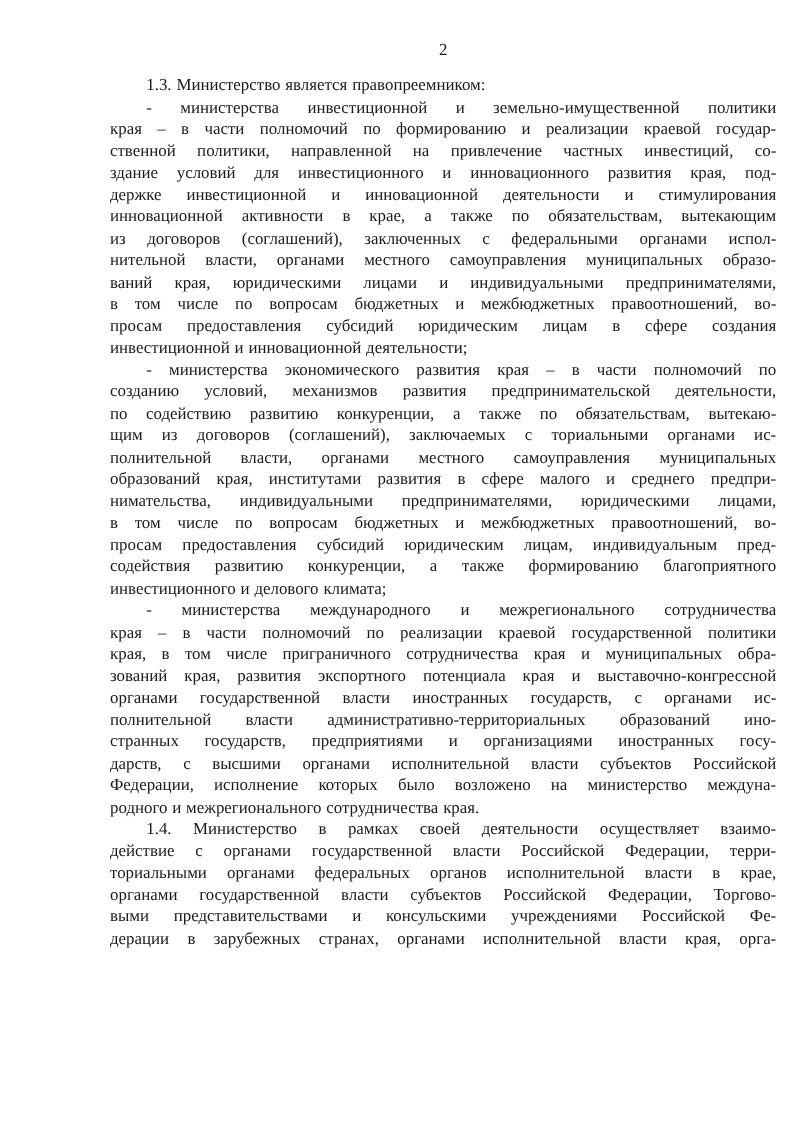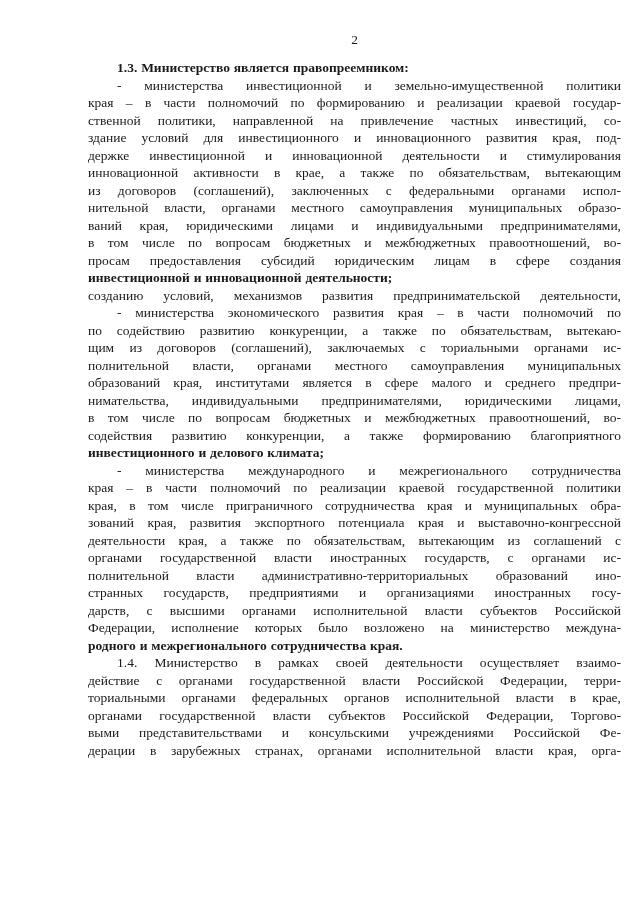--- a/index.html
+++ b/index.html
@@ -33,21 +33,20 @@
     line-height: 17.5px;
     text-align: justify;
     text-align-last: justify;
     word-spacing: 0.5px;
   }
   .doc-body .line.first-line {
     text-indent: 29px;
   }
   .doc-body .line.last-left {
     text-align-last: left;
-    font-weight: bold;
   }
 </style>
 </head>
 <body>
 
 <div class="page">
   <div class="content">
     <div class="page-number">2</div>
     <div class="doc-body">
         <div class="line first-line last-left">1.3. Министерство является правопреемником:</div>
@@ -56,35 +55,35 @@
         <div class="line">ственной политики, направленной на привлечение частных инвестиций, со-</div>
         <div class="line">здание условий для инвестиционного и инновационного развития края, под-</div>
         <div class="line">держке инвестиционной и инновационной деятельности и стимулирования</div>
         <div class="line">инновационной активности в крае, а также по обязательствам, вытекающим</div>
         <div class="line">из договоров (соглашений), заключенных с федеральными органами испол-</div>
         <div class="line">нительной власти, органами местного самоуправления муниципальных образо-</div>
         <div class="line">ваний края, юридическими лицами и индивидуальными предпринимателями,</div>
         <div class="line">в том числе по вопросам бюджетных и межбюджетных правоотношений, во-</div>
         <div class="line">просам предоставления субсидий юридическим лицам в сфере создания</div>
         <div class="line last-left">инвестиционной и инновационной деятельности;</div>
+        <div class="line first-line">- министерства экономического развития края – в части полномочий по</div>
         <div class="line">созданию условий, механизмов развития предпринимательской деятельности,</div>
-        <div class="line first-line">- министерства экономического развития края – в части полномочий по</div>
         <div class="line">по содействию развитию конкуренции, а также по обязательствам, вытекаю-</div>
         <div class="line">щим из договоров (соглашений), заключаемых с ториальными органами ис-</div>
         <div class="line">полнительной власти, органами местного самоуправления муниципальных</div>
-        <div class="line">образований края, институтами является в сфере малого и среднего предпри-</div>
+        <div class="line">образований края, институтами развития в сфере малого и среднего предпри-</div>
         <div class="line">нимательства, индивидуальными предпринимателями, юридическими лицами,</div>
         <div class="line">в том числе по вопросам бюджетных и межбюджетных правоотношений, во-</div>
+        <div class="line">просам предоставления субсидий юридическим лицам, индивидуальным пред-</div>
         <div class="line">содействия развитию конкуренции, а также формированию благоприятного</div>
         <div class="line last-left">инвестиционного и делового климата;</div>
         <div class="line first-line">- министерства международного и межрегионального сотрудничества</div>
         <div class="line">края – в части полномочий по реализации краевой государственной политики</div>
         <div class="line">края, в том числе приграничного сотрудничества края и муниципальных обра-</div>
         <div class="line">зований края, развития экспортного потенциала края и выставочно-конгрессной</div>
-        <div class="line">деятельности края, а также по обязательствам, вытекающим из соглашений с</div>
         <div class="line">органами государственной власти иностранных государств, с органами ис-</div>
         <div class="line">полнительной власти административно-территориальных образований ино-</div>
         <div class="line">странных государств, предприятиями и организациями иностранных госу-</div>
         <div class="line">дарств, с высшими органами исполнительной власти субъектов Российской</div>
         <div class="line">Федерации, исполнение которых было возложено на министерство междуна-</div>
         <div class="line last-left">родного и межрегионального сотрудничества края.</div>
         <div class="line first-line">1.4. Министерство в рамках своей деятельности осуществляет взаимо-</div>
         <div class="line">действие с органами государственной власти Российской Федерации, терри-</div>
         <div class="line">ториальными органами федеральных органов исполнительной власти в крае,</div>
         <div class="line">органами государственной власти субъектов Российской Федерации, Торгово-</div>

